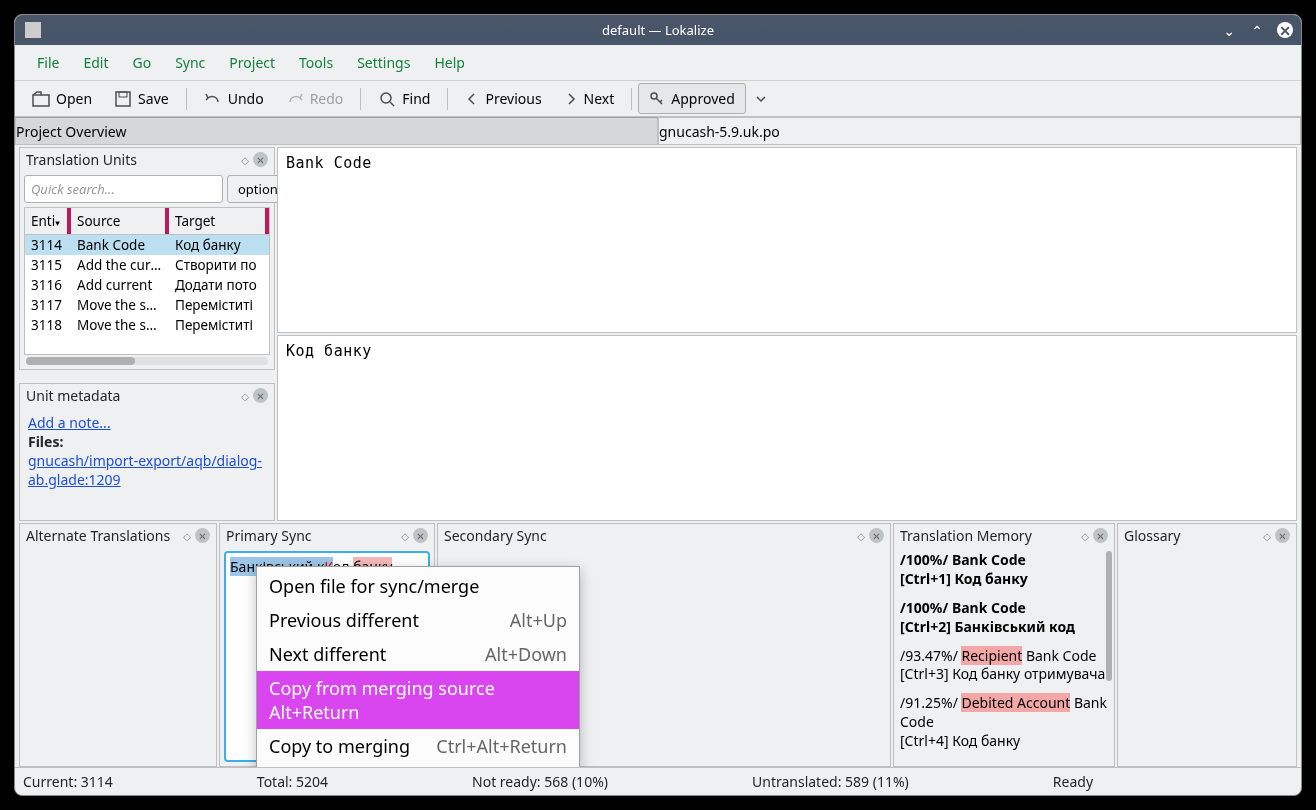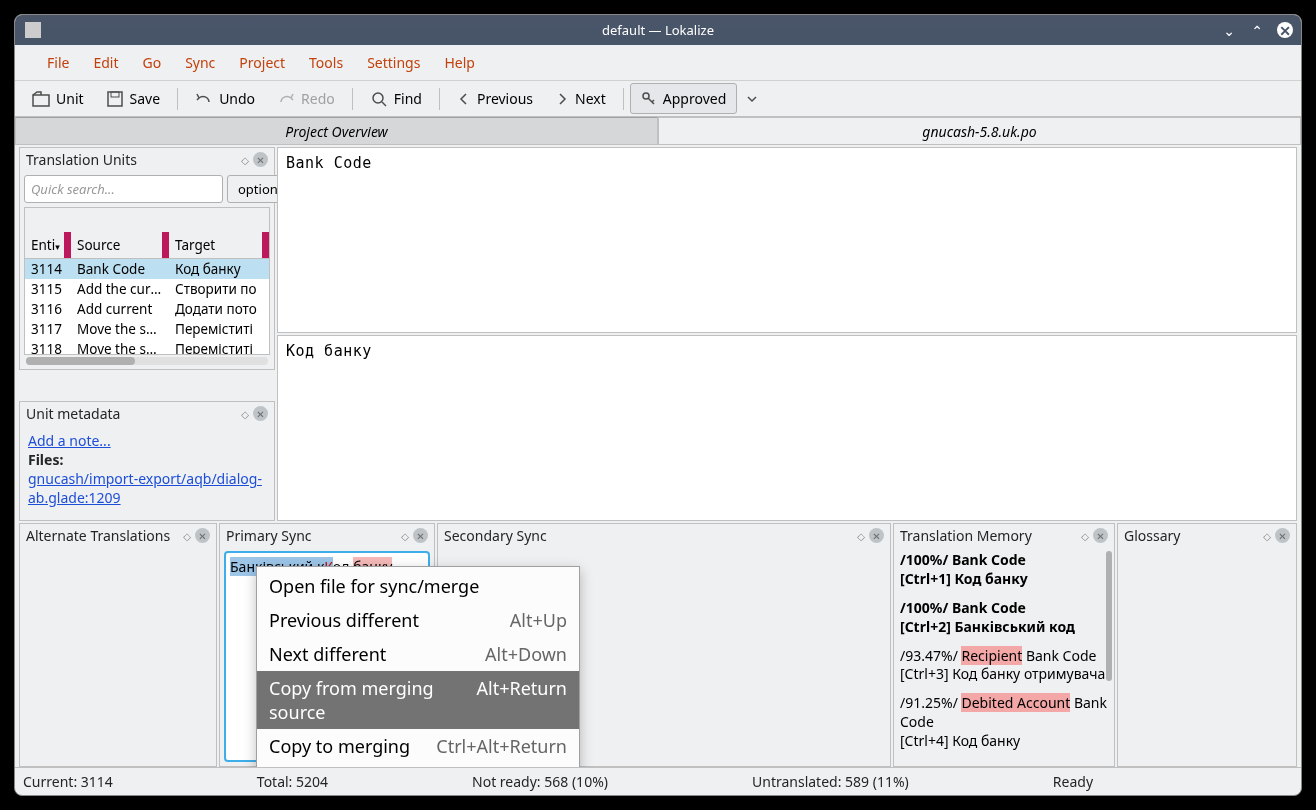--- a/index.html
+++ b/index.html
@@ -5,51 +5,51 @@
 * { box-sizing: border-box; margin: 0; padding: 0; font-family: "Noto Sans", "Segoe UI", sans-serif; }
 body { background: #000; padding: 14px; width: 1316px; height: 810px; }
 .window { width: 1288px; height: 782px; background: #eff0f1; border-radius: 8px; overflow: hidden; display: flex; flex-direction: column; border: 1px solid #888; }
 .titlebar { background: linear-gradient(to bottom, #4a5568, #475569); color: #fff; height: 30px; display: flex; align-items: center; position: relative; font-size: 13px; }
 .titlebar-icon { width: 16px; height: 16px; margin-left: 10px; background: #ccc; display:inline-block; }
 .titlebar-title { position: absolute; left: 50%; transform: translateX(-50%); }
 .titlebar-controls { position: absolute; right: 8px; display: flex; gap: 12px; align-items: center; }
 .titlebar-controls span { width: 16px; height: 16px; display: flex; align-items:center; justify-content:center; color:#fff; font-size:14px; }
 .tb-close { background:#fff; color:#475569 !important; border-radius:50%; font-weight:bold; }
 
-.menubar { display: flex; gap: 0; padding: 4px 20px; font-size: 14px; color: #c2410c; border-bottom: 1px solid #d0d0d0; }
+.menubar { display: flex; gap: 0; padding: 4px 10px; font-size: 14px; color: #15803d; border-bottom: 1px solid #d0d0d0; }
 .menubar > div { padding: 4px 12px; cursor: default; }
 
 .toolbar { display: flex; align-items: center; padding: 2px 6px; border-bottom: 1px solid #c0c0c0; gap: 0; font-size: 14px; }
 .toolbar-btn { display: flex; align-items: center; gap: 6px; padding: 5px 10px; border: 1px solid transparent; border-radius: 3px; cursor: default; }
 .toolbar-btn.disabled { color: #a0a0a0; }
 .toolbar-sep { width: 1px; height: 22px; background: #c0c0c0; margin: 0 6px; }
 .approved-btn { background: #e5e7eb; border: 1px solid #b0b0b0; border-radius: 3px; }
 .approved-chev { padding: 5px 8px; }
 
 .tabbar { display: flex; height: 28px; font-size: 14px; }
-.tab { flex:1; display:flex; align-items:center; justify-content:center; border: 1px solid #c0c0c0; background: #eff0f1; font-style: italic; }
+.tab { flex:1; display:flex; align-items:center; border: 1px solid #c0c0c0; background: #eff0f1; }
 .tab.active { background: #d6d7d8; border-top:1px solid #a0a0a0; }
 
 .content { flex: 1; display: flex; flex-direction: column; padding: 2px 4px 0 4px; gap: 2px; overflow: hidden; }
 .upper { flex: 1; display: flex; gap: 2px; min-height: 0; }
-.leftcol { width: 256px; display: flex; flex-direction: column; gap: 18px; }
+.leftcol { width: 256px; display: flex; flex-direction: column; gap: 0; }
 .panel { border: 1px solid #c0c0c0; background: #eff0f1; display:flex; flex-direction:column; }
 .panel-header { display:flex; align-items:center; justify-content:space-between; padding: 2px 6px; font-size:14px; color:#232629; }
 .panel-header-controls { display:flex; gap:4px; align-items:center; }
 .panel-header-controls .rhomb { font-size:10px; color:#888; }
 .panel-header-controls .close { width:15px; height:15px; border-radius:50%; background:#bdc3c7; display:flex; align-items:center; justify-content:center; font-size:10px; color:#6a6a6a; }
 
 .tu-panel { flex: 0 0 auto; }
 .tu-search { display:flex; gap:4px; padding:4px; }
 .tu-search input { flex:1; padding:4px 6px; font-size:13px; border:1px solid #b0b0b0; border-radius:3px; background:#fff; }
 .tu-search input::placeholder { color:#999; font-style: italic; }
 .tu-search button { padding:4px 10px; font-size:13px; border:1px solid #b0b0b0; background:#eff0f1; border-radius:3px; }
 .tu-table { margin: 0 4px; background:#fff; border:1px solid #c0c0c0; height: 148px; display:flex; flex-direction:column; font-size:13.5px; overflow:hidden; }
 .tu-head { display:flex; background:#eff0f1; border-bottom:1px solid #c0c0c0; }
-.tu-head > div { padding:4px 6px; border-right:7px solid #be185d;margin-top:24px; }
+.tu-head > div { padding:4px 6px; border-right:4px solid #be185d; }
 .c1 { width: 46px; } .c2 { width:98px; } .c3 { flex:1; }
 .tu-body { flex:1; overflow:hidden; }
 .tu-row { display:flex; }
 .tu-row > div { padding:1px 6px; white-space:nowrap; overflow:hidden; text-overflow:ellipsis; }
 .tu-row.sel { background:#bcdff1; }
 .tu-scroll { height:8px; background:#e0e0e0; margin:2px 6px 4px 6px; position:relative; border-radius:4px; }
 .tu-scroll::after { content:""; position:absolute; left:0; width:45%; height:100%; background:#b0b0b0; border-radius:4px; }
 
 .meta-panel { flex:1;margin-top:13px; }
 .meta-body { padding: 6px 8px; font-size:14px; }
@@ -62,21 +62,21 @@
 .lower { height: 244px; display:flex; gap:2px; }
 .lp { border:1px solid #c0c0c0; display:flex; flex-direction:column; }
 .lp1 { width: 198px; } .lp2 { width: 216px; position:relative; } .lp3 { flex:1; } .lp4 { width:222px; } .lp5 { flex:0 0 180px; }
 
 .sync-body { margin:4px; flex:1; border:2px solid #3daee9; border-radius:4px; background:#fff; padding:4px; font-size:14px; }
 .diff-del { background:#9cc5e8; } .diff-delred { color:#cc0000; background:#9cc5e8; }
 .diff-add { background:#f4b8b8; }
 
 .ctx-menu { position:absolute; top:42px; left:36px; width:324px; background:#fcfcfc; border:1px solid #a0a0a0; box-shadow: 0 4px 12px rgba(0,0,0,0.25); font-size:18px; padding:2px 0; z-index:10; }
 .ctx-item { display:flex; justify-content:space-between; padding:5px 12px; }
-.ctx-item.hl { background:#737373; color:#fff; }
+.ctx-item.hl { background:#d946ef; color:#fff;flex-direction:column; }
 .ctx-shortcut { color:#666; } .ctx-item.hl .ctx-shortcut { color:#fff; }
 
 .tm-body { flex:1; overflow:hidden; padding:4px 6px; font-size:14px; position:relative; }
 .tm-entry { margin-bottom:10px; line-height:1.35; }
 .tm-entry.b { font-weight:bold; }
 .hl-red { background:#f4a7a7; }
 .tm-scroll { position:absolute; right:2px; top:4px; width:6px; height:130px; background:#b0b0b0; border-radius:3px; }
 
 .statusbar { display:flex; padding:4px 8px; font-size:14px; color:#232629; border-top:1px solid #c0c0c0; }
 .statusbar > div { margin-right: 40px; }
@@ -110,21 +110,21 @@
     <div>Settings</div>
     <div>Help</div>
   </div>
 
   <div class="toolbar">
     <div class="toolbar-btn">
       <svg width="18" height="18">
           <rect x="1" y="5" width="16" height="11" fill="none" stroke="#4d4d4d" stroke-width="1.5"></rect>
           <path d="M1 5 L5 2 L9 2 L9 5" fill="none" stroke="#4d4d4d" stroke-width="1.5"></path>
         </svg>
-      <span>Unit</span>
+      <span>Open</span>
     </div>
     <div class="toolbar-btn">
       <svg width="18" height="18">
           <rect x="2" y="2" width="14" height="14" fill="none" stroke="#4d4d4d" stroke-width="1.5"></rect>
           <rect x="5" y="2" width="8" height="5" fill="none" stroke="#4d4d4d"></rect>
         </svg>
       <span>Save</span>
     </div>
     <div class="toolbar-sep"></div>
     <div class="toolbar-btn">
@@ -174,21 +174,21 @@
           <path d="M2 4 L6 8 L10 4" fill="none" stroke="#4d4d4d" stroke-width="1.5"></path>
         </svg>
     </div>
   </div>
 
   <div class="tabbar">
     <div class="tab active">
         <span>Project Overview</span>
       </div>
     <div class="tab">
-        <span>gnucash-5.8.uk.po</span>
+        <span>gnucash-5.9.uk.po</span>
       </div>
   </div>
 
   <div class="content">
     <div class="upper">
       <div class="leftcol">
         <div class="panel tu-panel">
           <div class="panel-header">
             <span>Translation Units</span>
             <div class="panel-header-controls">

